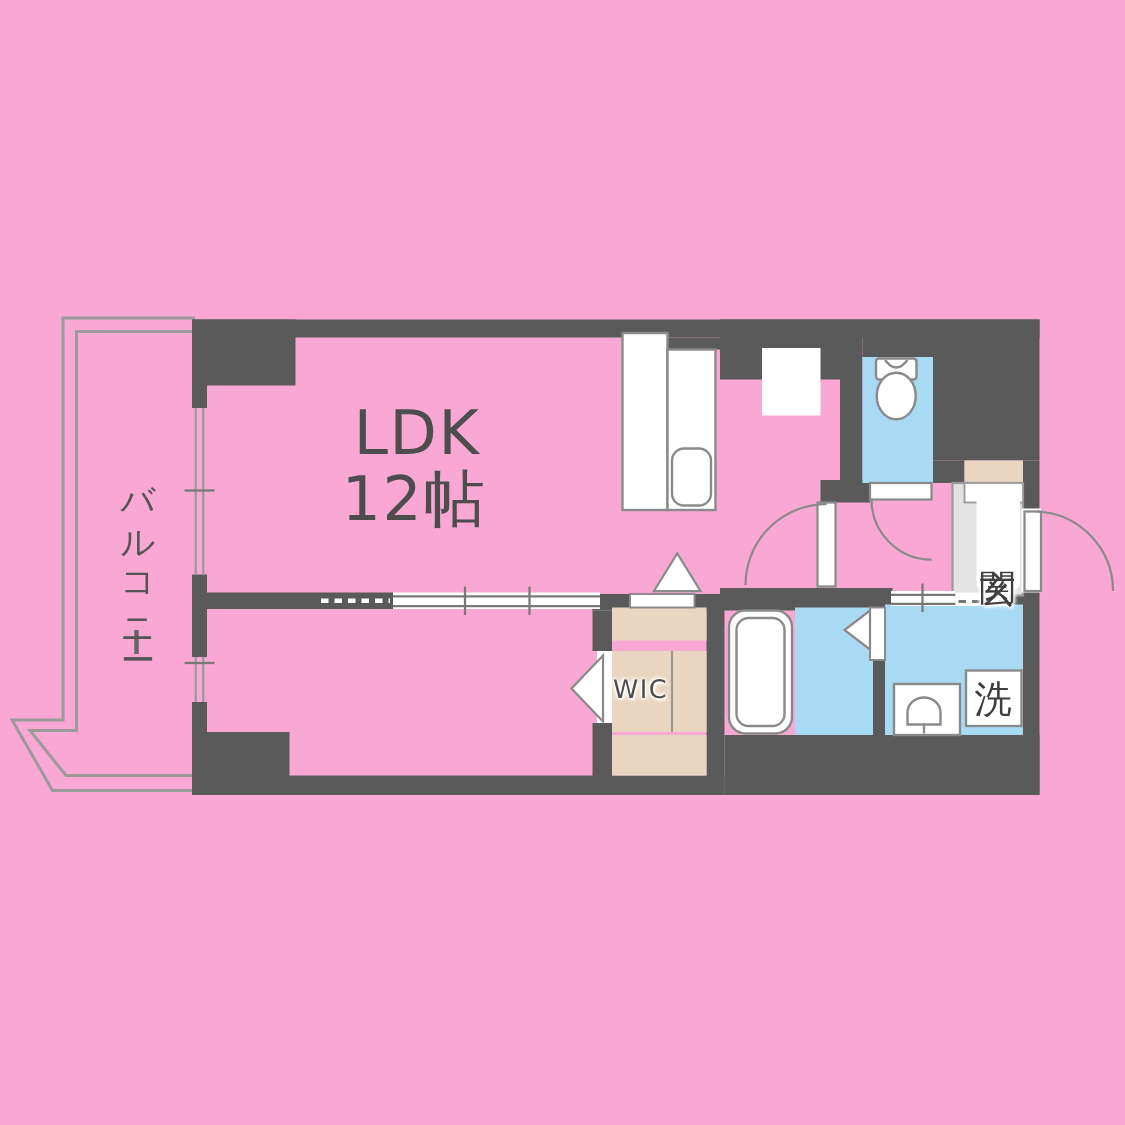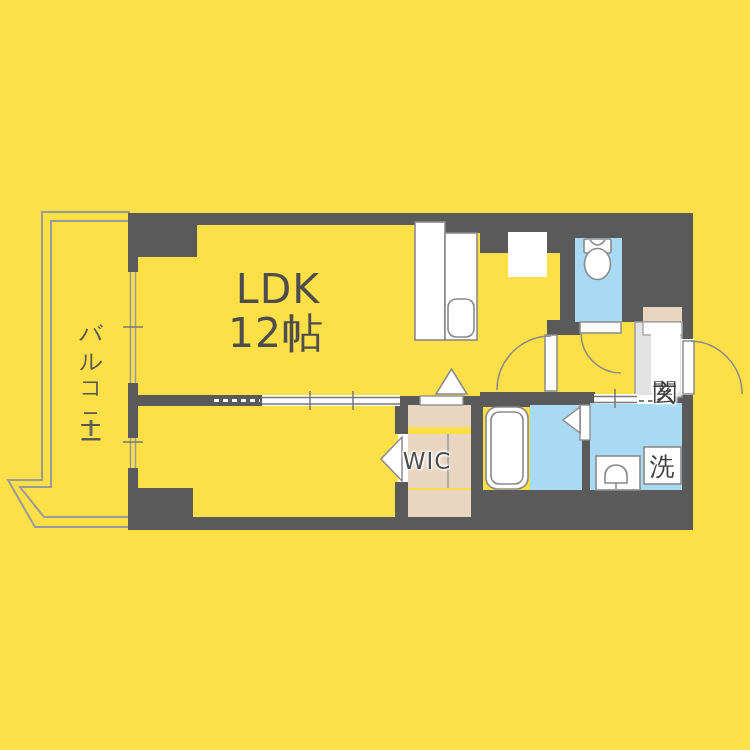--- a/index.html
+++ b/index.html
@@ -1,25 +1,25 @@
 <!DOCTYPE html>
 <html><head>
 <meta charset="utf-8">
 <style>
   html,body{margin:0;padding:0;background:#fff;}
-  .stage{position:relative;width:750px;height:750px;background:#fde047;overflow:hidden;
+  .stage{position:relative;width:750px;height:750px;background:#f9a8d4;overflow:hidden;
          font-family:"DejaVu Sans","Liberation Sans",sans-serif;text-align:center;}
   .stage svg{position:absolute;left:0;top:0;}
   .lbl{position:absolute;transform:translate(-50%,-50%);color:#4d4d4d;white-space:nowrap;
        line-height:1;user-select:none;}
   .lbl.big{font-size:41px;letter-spacing:1px;}
   .lbl.v{writing-mode:vertical-rl;text-orientation:upright;}
   .halo{text-shadow:0 0 2px #fff,0 0 3px #fff,0 0 4px #fff,1px 1px 2px #fff,-1px -1px 2px #fff;}
   .balcony-t{font-size:23px;letter-spacing:4px;color:#555;}
-  .wic-t{font-size:23px;letter-spacing:1px;}
+  .wic-t{font-size:17px;letter-spacing:1px;}
   .genkan-t{font-size:24px;letter-spacing:2px;color:#3f3f3f;}
   .laundry-t{font-size:25px;color:#3f3f3f;}
 </style>
 </head>
 <body>
 
 <div class="stage">
   <svg width="750" height="750" viewBox="0 0 750 750">
 
     <g fill="none" stroke-width="2" stroke="#9a9a9a">

